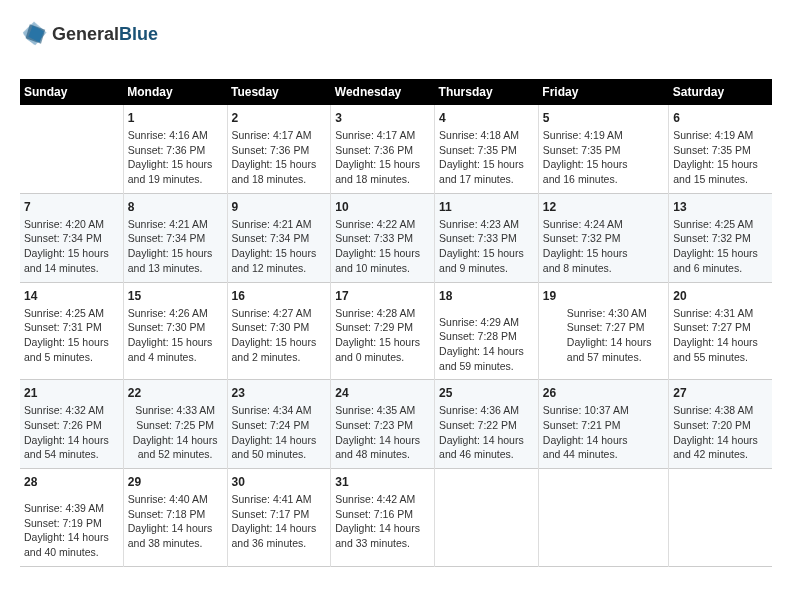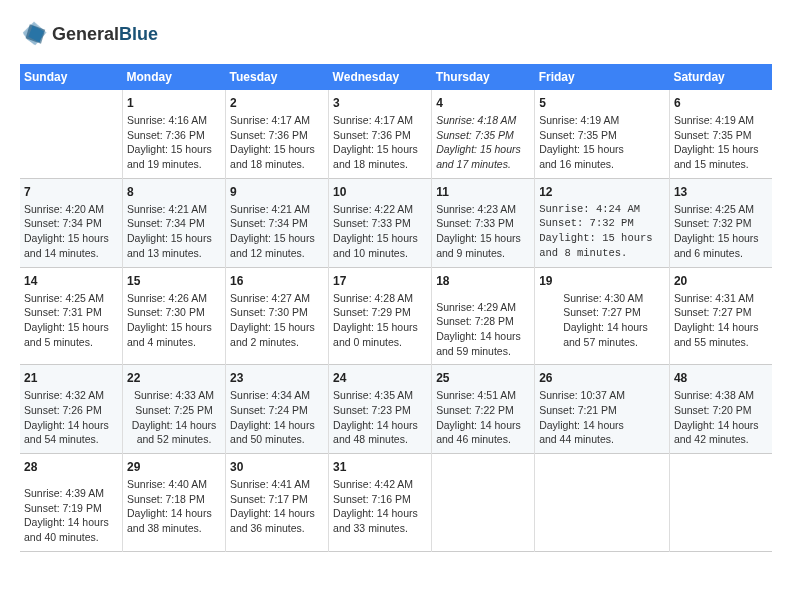--- a/index.html
+++ b/index.html
@@ -7,21 +7,21 @@
       font-family: Arial, sans-serif;
       background: #fff;
       width: 792px;
       min-height: 612px;
       padding: 20px;
     }
     .header {
       display: flex;
       justify-content: flex-start;
       align-items: flex-start;
-      margin-bottom: 16px;
+      margin-bottom: 31px;
     }
     .logo {
       display: flex;
       align-items: center;
       gap: 4px;
     }
     .logo-text-general {
       font-size: 18px;
       font-weight: bold;
       color: #333;
@@ -46,21 +46,21 @@
     .location {
       font-size: 14px;
       color: #555;
     }
     table {
       width: 100%;
       border-collapse: collapse;
       font-size: 11px;
     }
     thead tr th {
-      background-color: #3b82f6;
+      background-color: #000000;
       color: #fff;
       padding: 6px 4px;
       text-align: left;
       font-size: 12px;
       font-weight: bold;
     }
     tbody tr {
       border-bottom: 1px solid #ccc;
     }
     tbody tr:nth-child(odd) {
@@ -141,21 +141,21 @@
         </td>
         <td>
           <div class="day-num">3</div>
           <div class="day-detail" style="white-space: pre-line;">Sunrise: 4:17 AM
 Sunset: 7:36 PM
 Daylight: 15 hours
 and 18 minutes.</div>
         </td>
         <td>
           <div class="day-num">4</div>
-          <div class="day-detail" style="white-space: pre-line; font-style: italic;">Sunrise: 4:18 AM
+          <div class="day-detail" style="white-space: pre-line;">Sunrise: 4:18 AM
 Sunset: 7:35 PM
 Daylight: 15 hours
 and 17 minutes.</div>
         </td>
         <td>
           <div class="day-num">5</div>
           <div class="day-detail" style="white-space: pre-line;">Sunrise: 4:19 AM
 Sunset: 7:35 PM
 Daylight: 15 hours
 and 16 minutes.</div>
@@ -199,21 +199,21 @@
         </td>
         <td>
           <div class="day-num">11</div>
           <div class="day-detail" style="white-space: pre-line;">Sunrise: 4:23 AM
 Sunset: 7:33 PM
 Daylight: 15 hours
 and 9 minutes.</div>
         </td>
         <td>
           <div class="day-num">12</div>
-          <div class="day-detail" style="white-space: pre-line; font-family: Liberation Mono, monospace;">Sunrise: 4:24 AM
+          <div class="day-detail" style="white-space: pre-line;">Sunrise: 4:24 AM
 Sunset: 7:32 PM
 Daylight: 15 hours
 and 8 minutes.</div>
         </td>
         <td>
           <div class="day-num">13</div>
           <div class="day-detail" style="white-space: pre-line;">Sunrise: 4:25 AM
 Sunset: 7:32 PM
 Daylight: 15 hours
 and 6 minutes.</div>
@@ -294,34 +294,34 @@
         </td>
         <td>
           <div class="day-num">24</div>
           <div class="day-detail" style="white-space: pre-line;">Sunrise: 4:35 AM
 Sunset: 7:23 PM
 Daylight: 14 hours
 and 48 minutes.</div>
         </td>
         <td>
           <div class="day-num">25</div>
-          <div class="day-detail" style="white-space: pre-line;">Sunrise: 4:51 AM
+          <div class="day-detail" style="white-space: pre-line;">Sunrise: 4:36 AM
 Sunset: 7:22 PM
 Daylight: 14 hours
 and 46 minutes.</div>
         </td>
         <td>
           <div class="day-num">26</div>
           <div class="day-detail" style="white-space: pre-line;">Sunrise: 10:37 AM
 Sunset: 7:21 PM
 Daylight: 14 hours
 and 44 minutes.</div>
         </td>
         <td>
-          <div class="day-num">48</div>
+          <div class="day-num">27</div>
           <div class="day-detail" style="white-space: pre-line;">Sunrise: 4:38 AM
 Sunset: 7:20 PM
 Daylight: 14 hours
 and 42 minutes.</div>
         </td>
       </tr>
       <tr>
         <td>
           <div class="day-num">28</div>
           <div class="day-detail" style="white-space: pre-line; margin-top: 12px;">Sunrise: 4:39 AM

